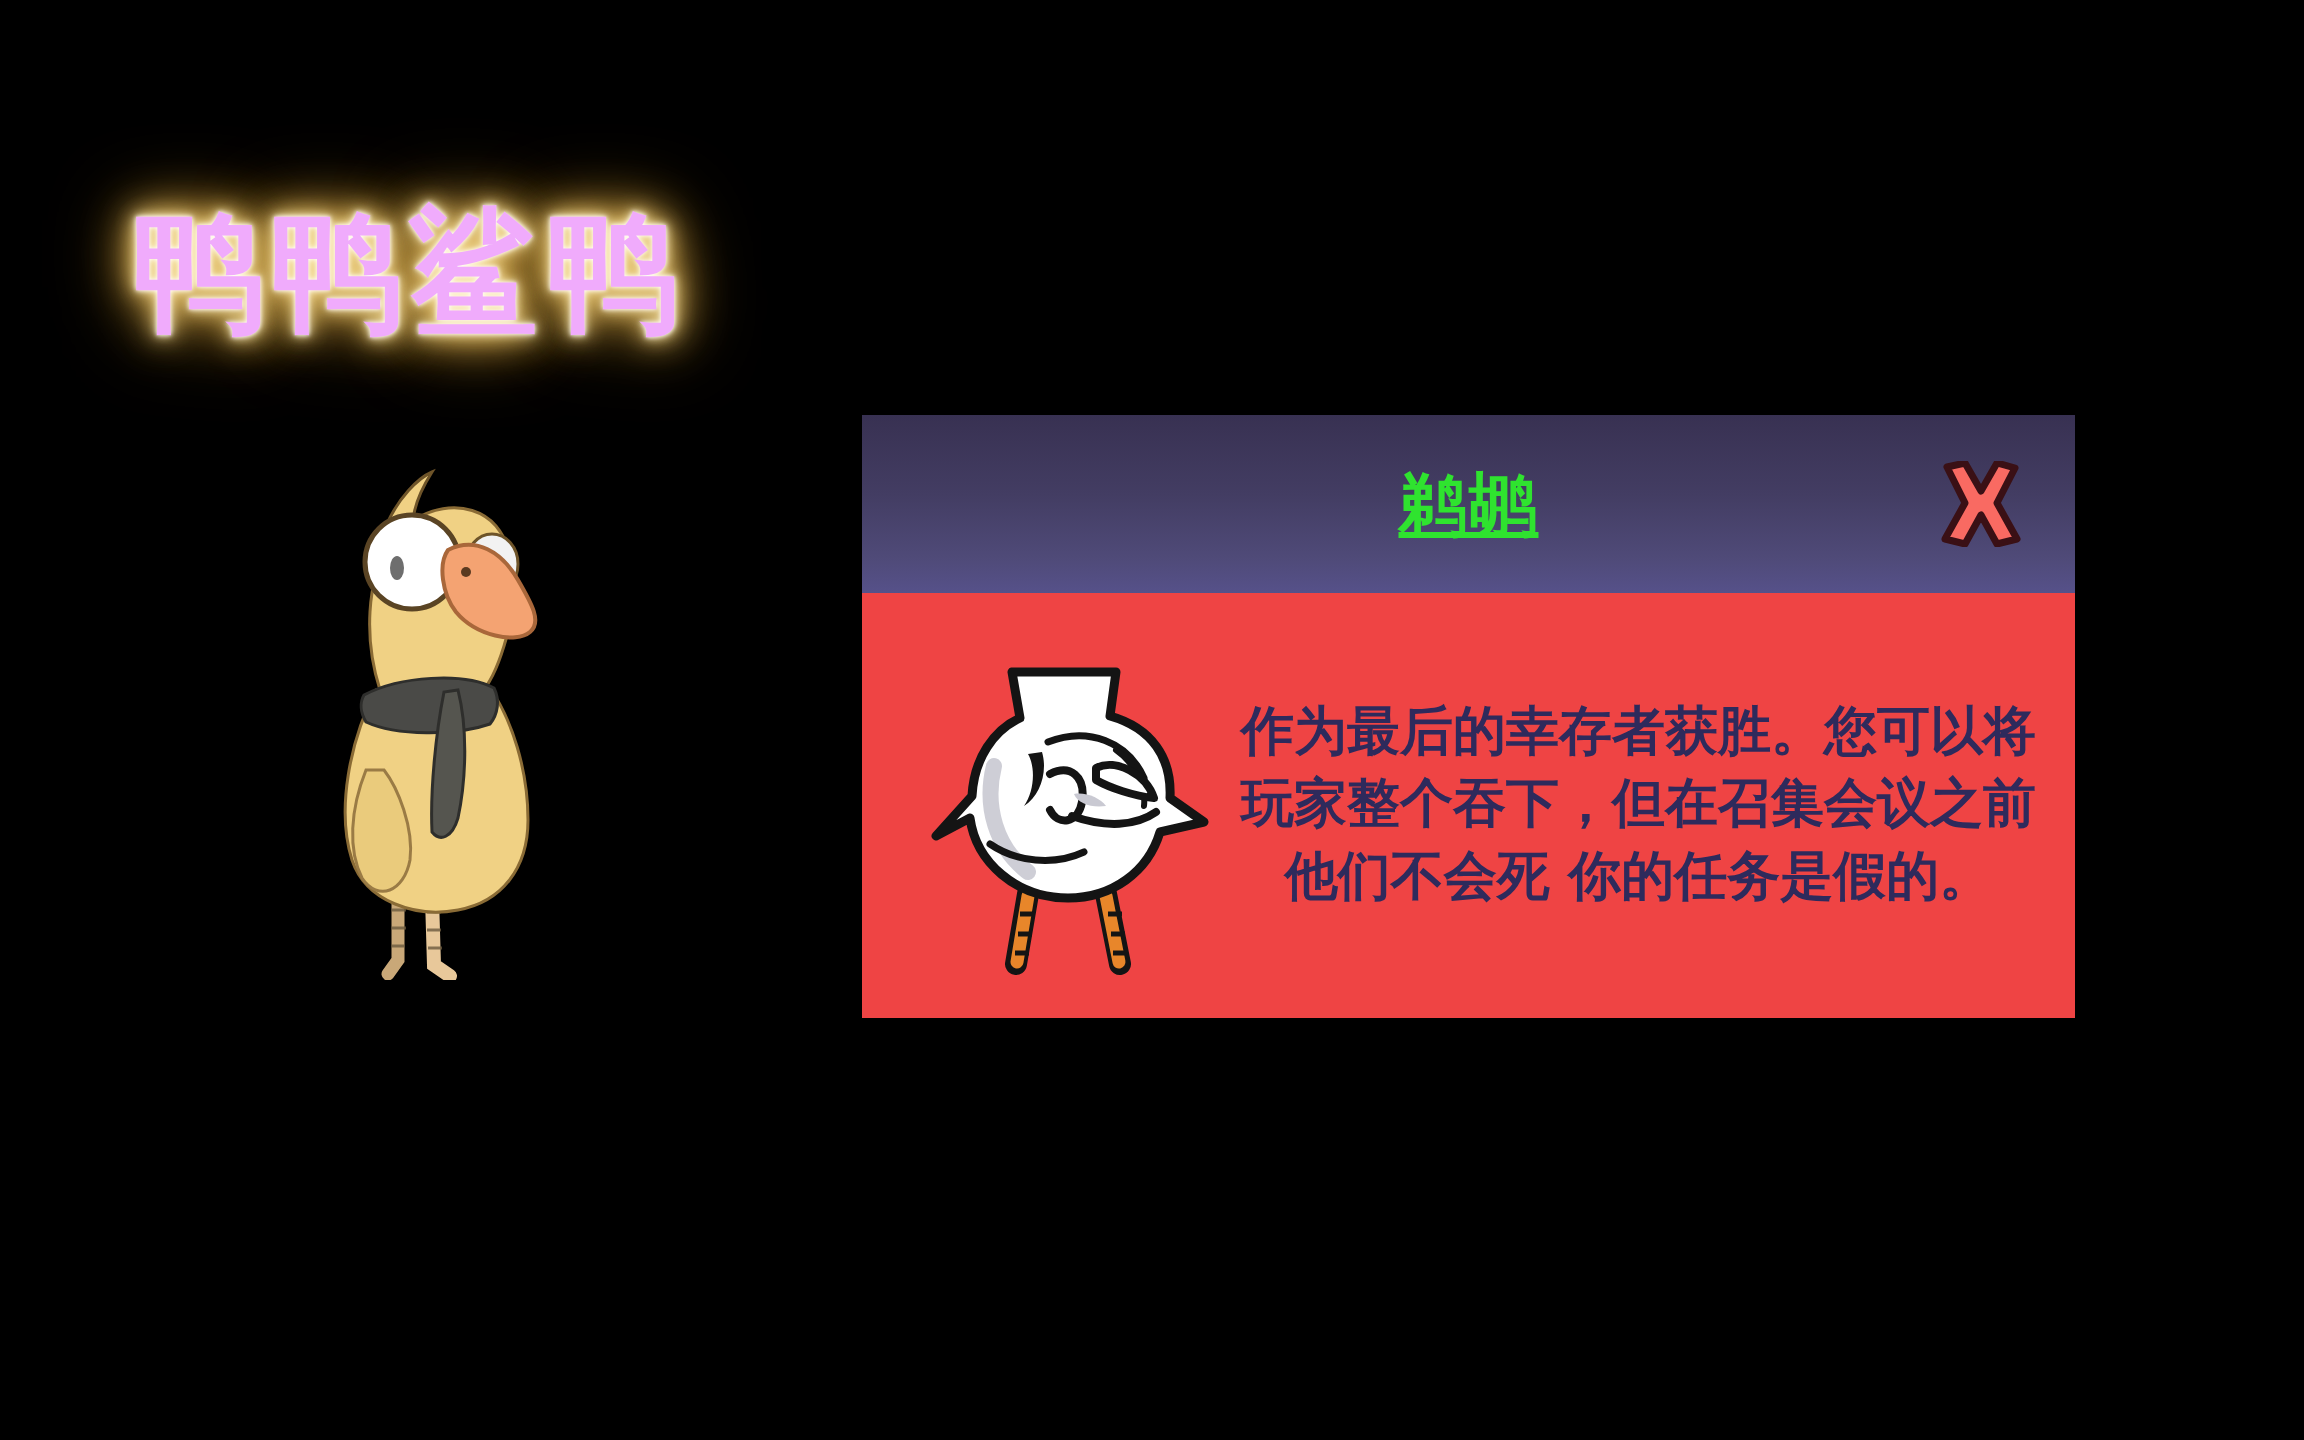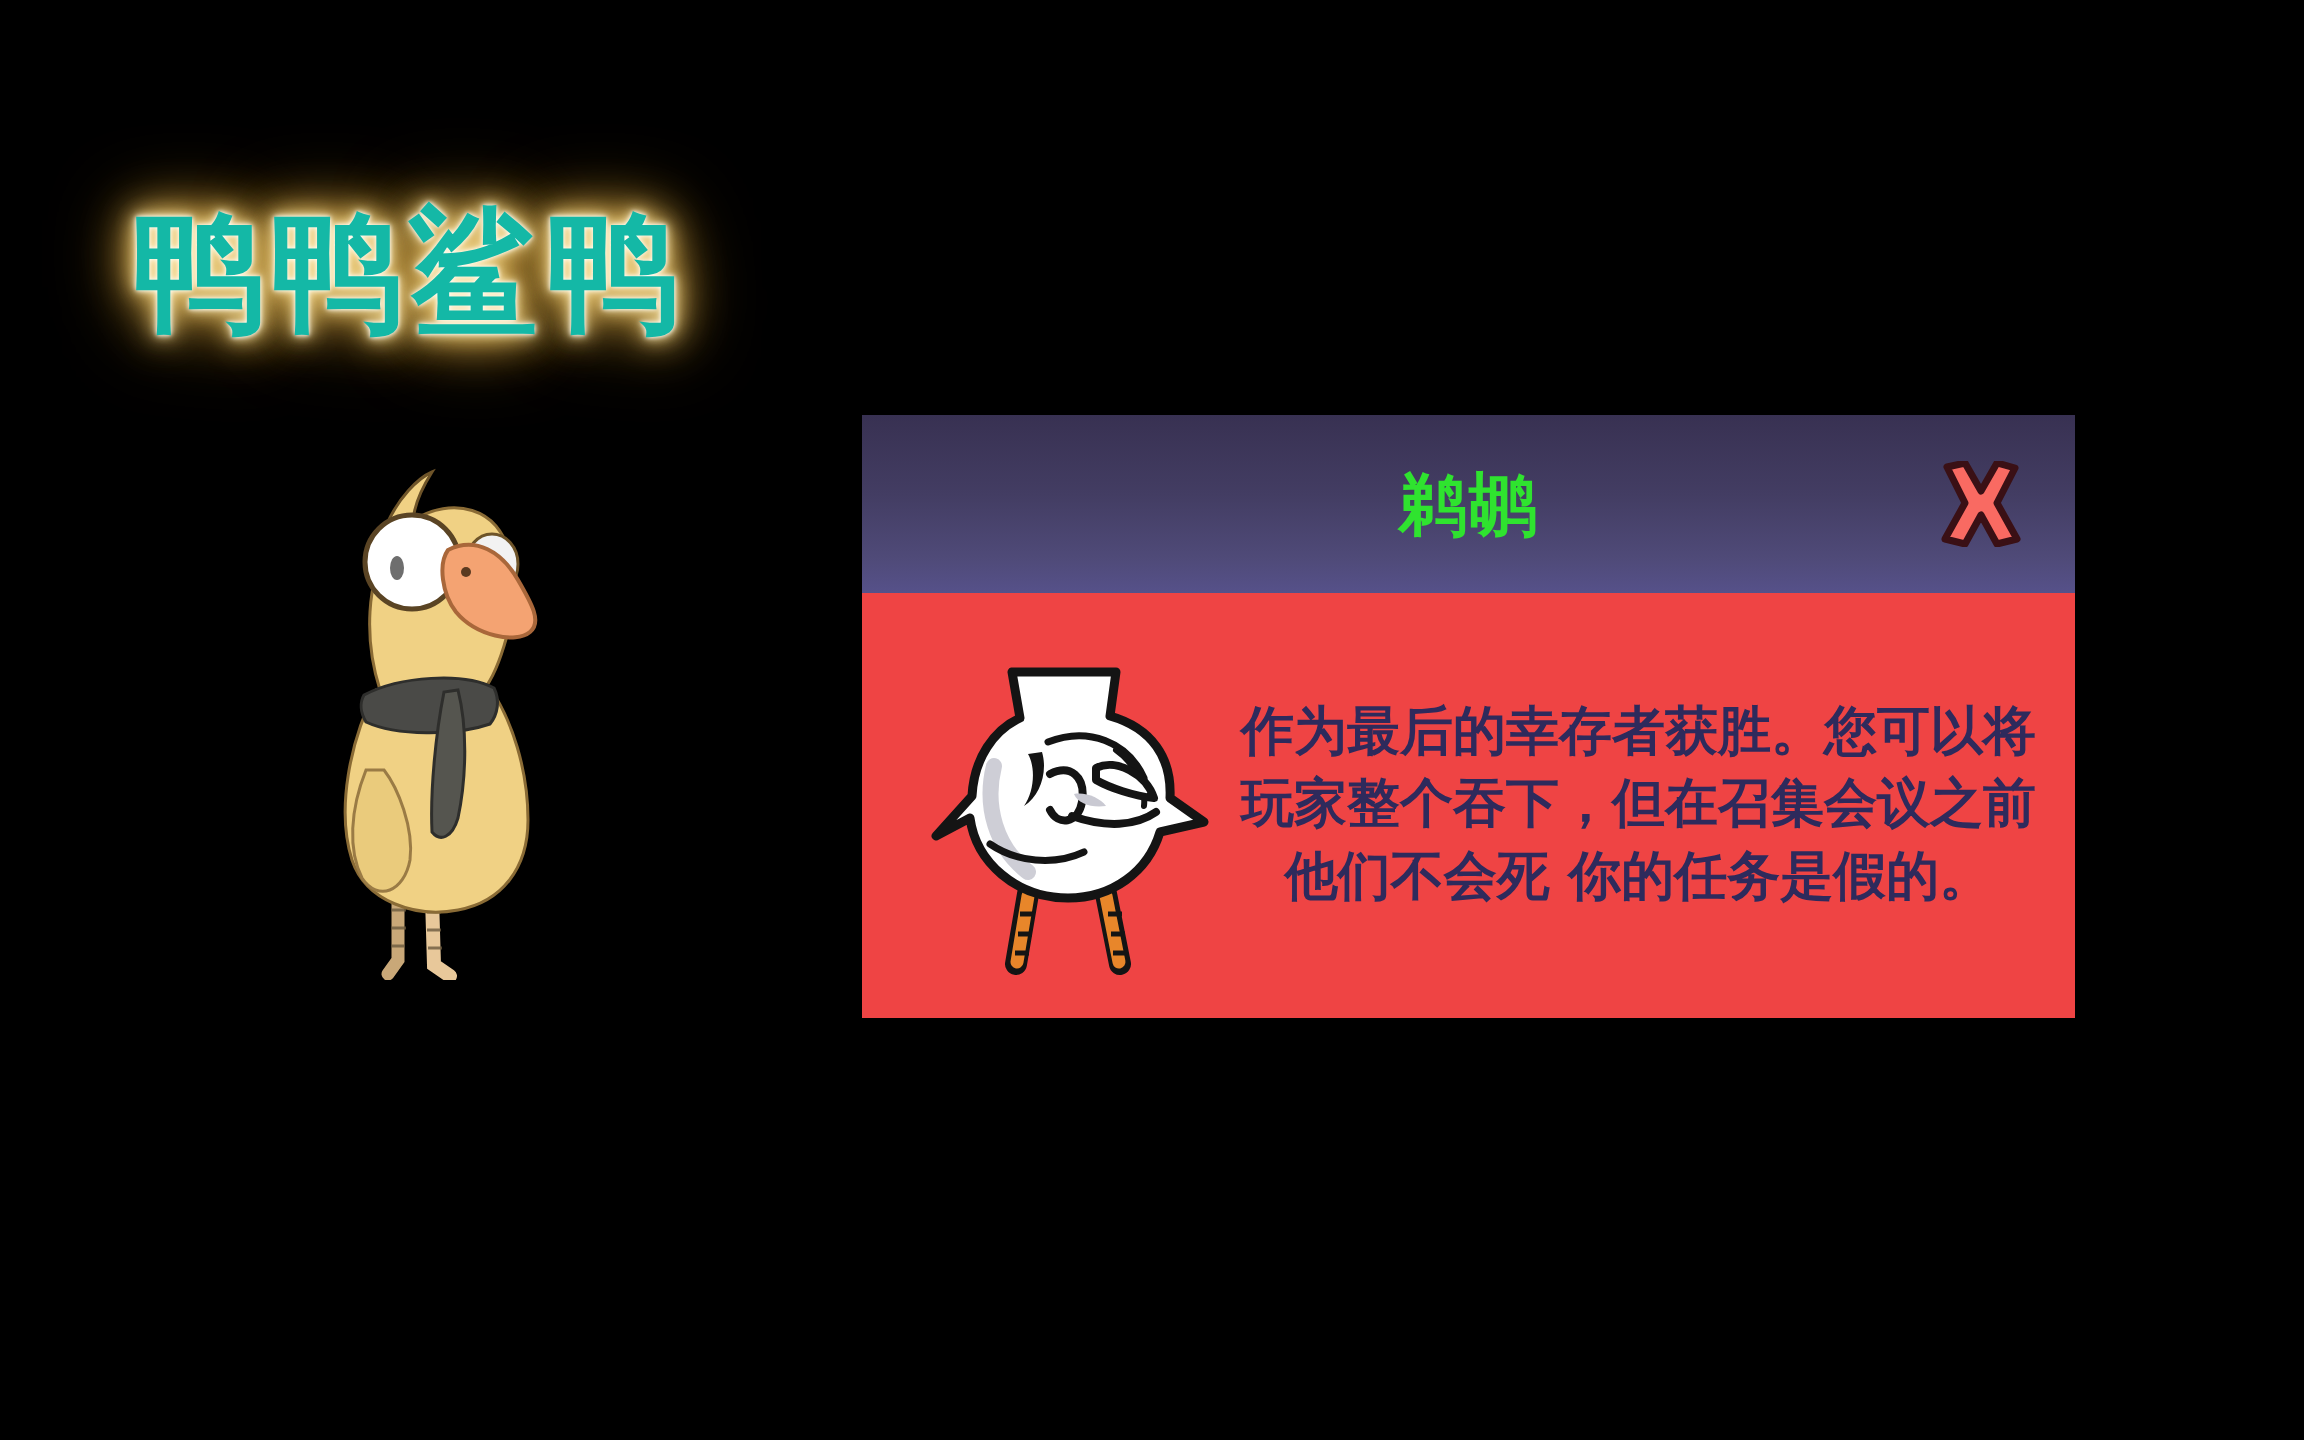--- a/index.html
+++ b/index.html
@@ -18,21 +18,21 @@
   
   #game-title {
     position: absolute;
     left: 132px;
     top: 205px;
     font-family: "DejaVu Sans", "Liberation Sans", sans-serif;
     font-size: 132px;
     font-weight: bold;
     line-height: 1;
     letter-spacing: 6px;
-    color: #14b8a6;
+    color: #f0abfc;
     white-space: nowrap;
     text-shadow:
       0 0 4px #FFFFFF,
       0 0 10px #FFF4CF,
       0 0 20px #F6D98A,
       0 0 34px #E8BF62,
       0 0 54px #D9A642,
       0 0 80px #B07E1E;
   }
 
@@ -65,20 +65,21 @@
     justify-content: center;
   }
   #dialog-title {
     font-family: "DejaVu Sans", "Liberation Sans", sans-serif;
     font-size: 68px;
     font-weight: bold;
     color: #2FE32F;
     letter-spacing: 2px;
     line-height: 1;
     margin-top: 2px;
+    text-decoration: underline;
   }
   #close-button {
     position: absolute;
     right: 48px;
     top: 50%;
     transform: translateY(-50%);
     width: 92px;
     height: 86px;
     cursor: pointer;
     background: none;

